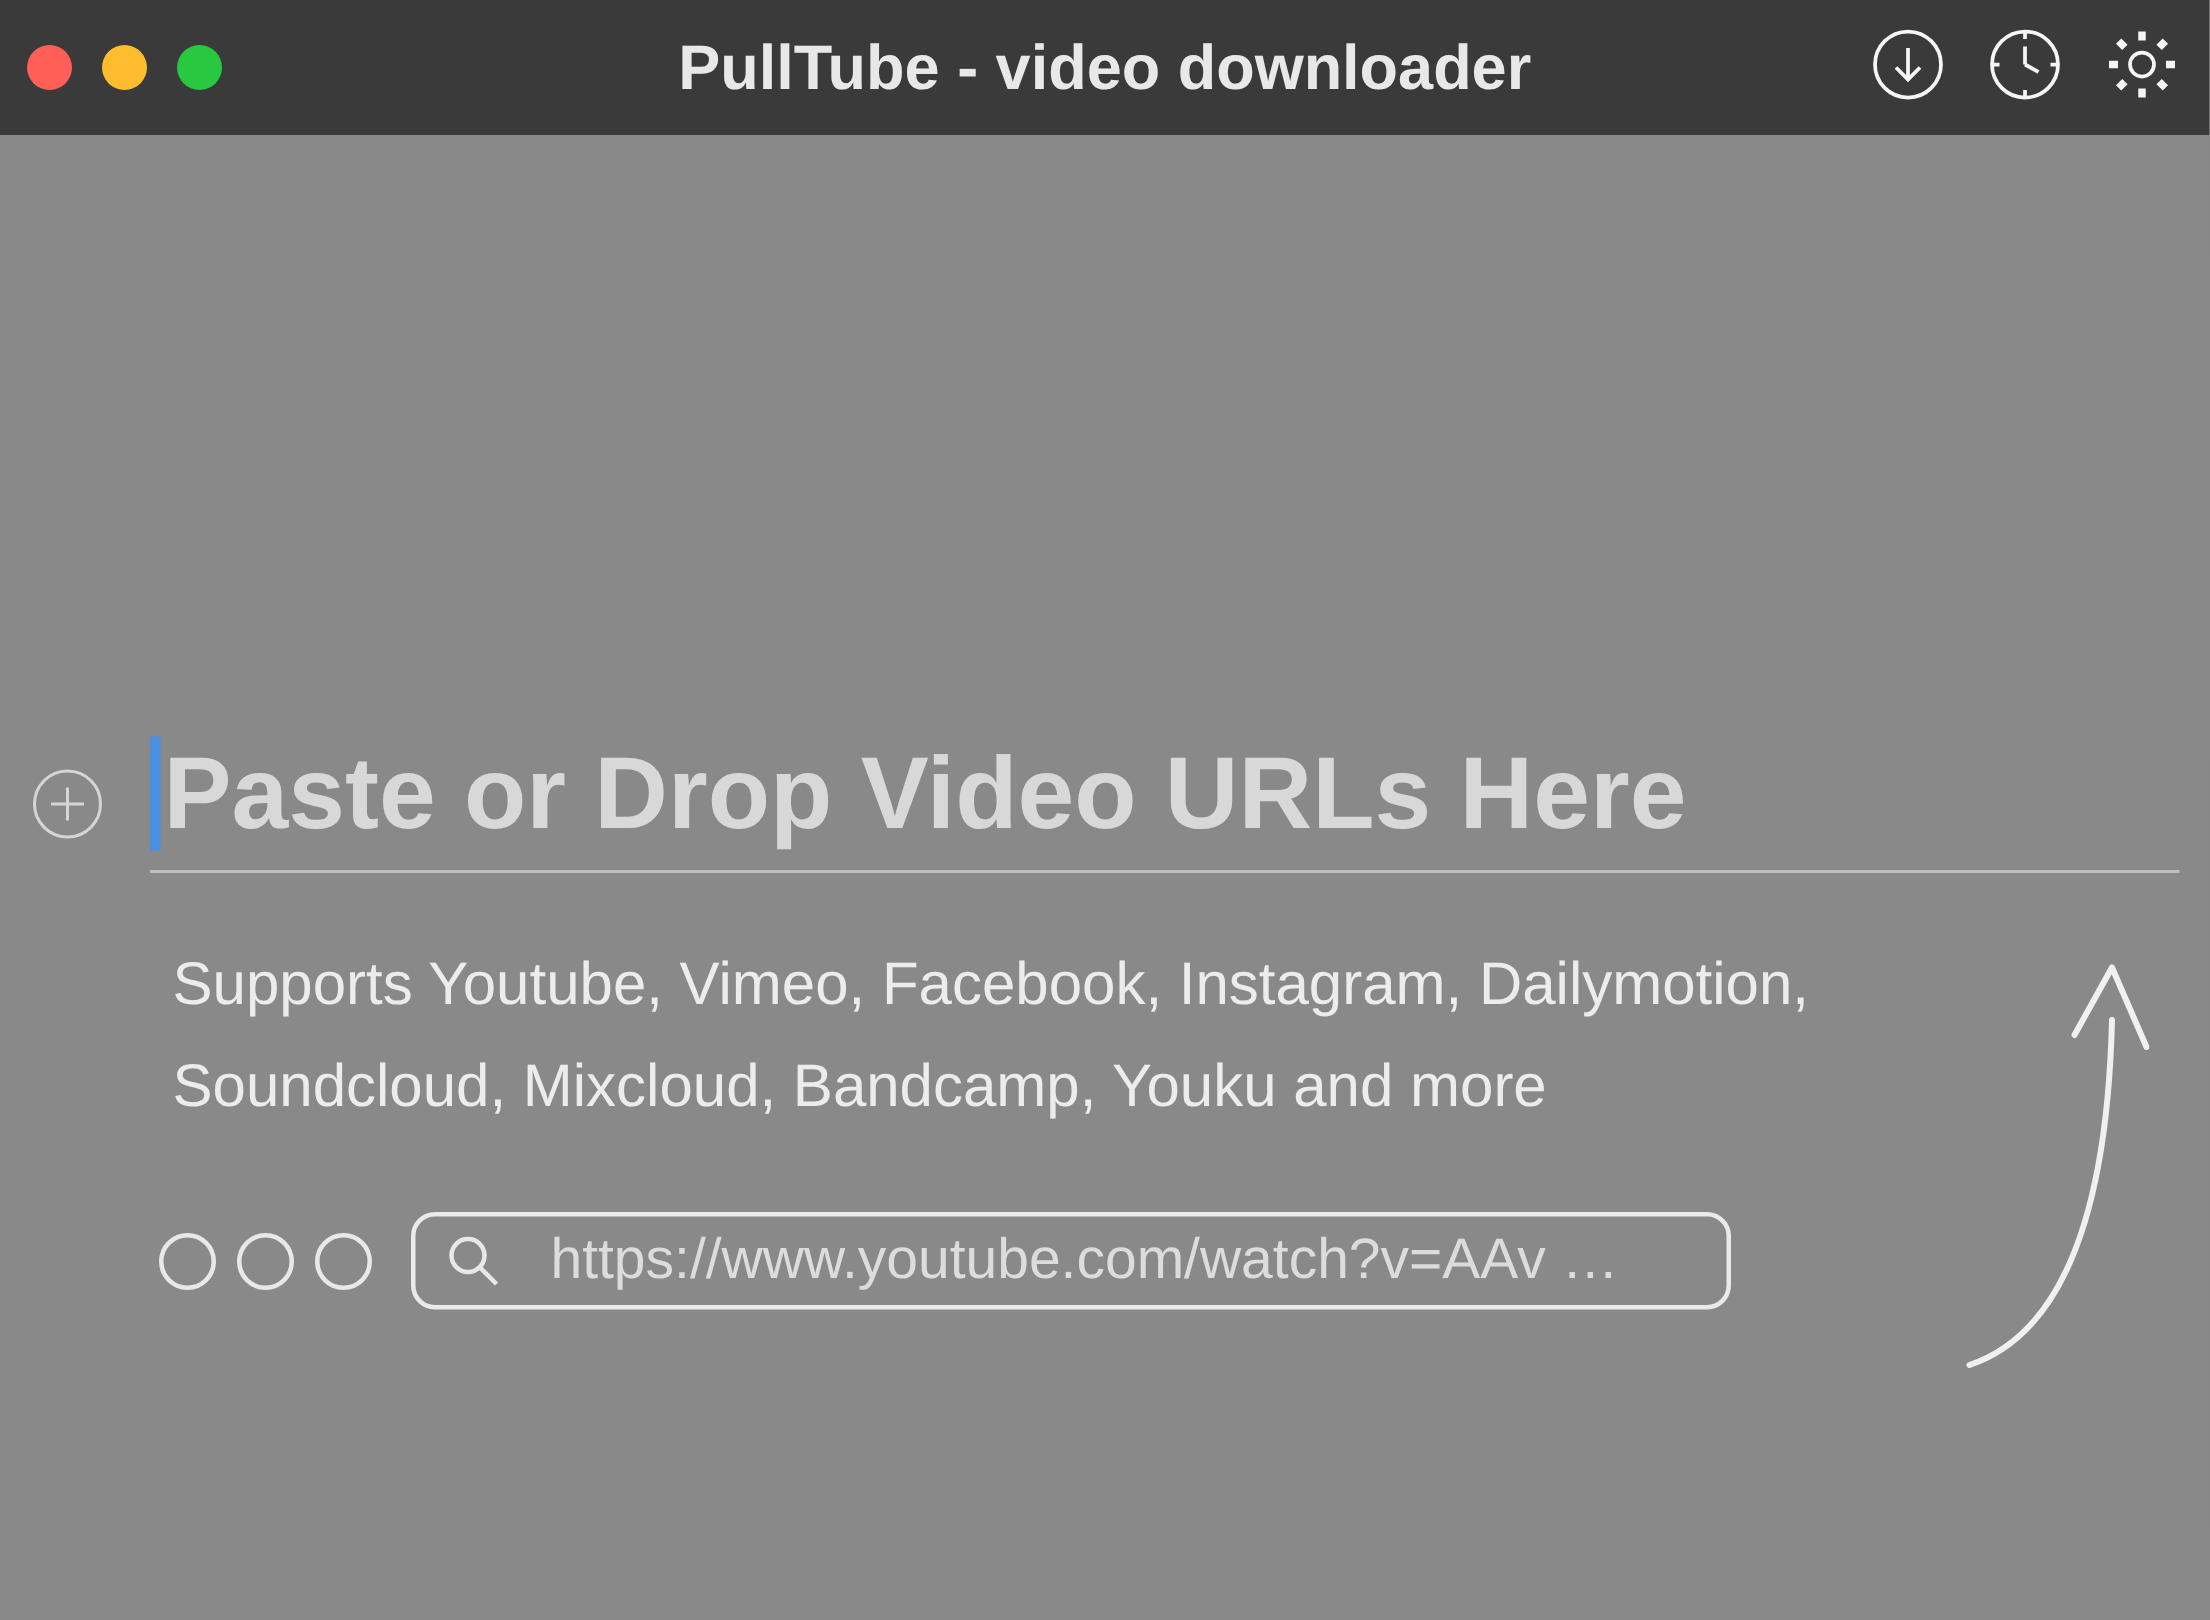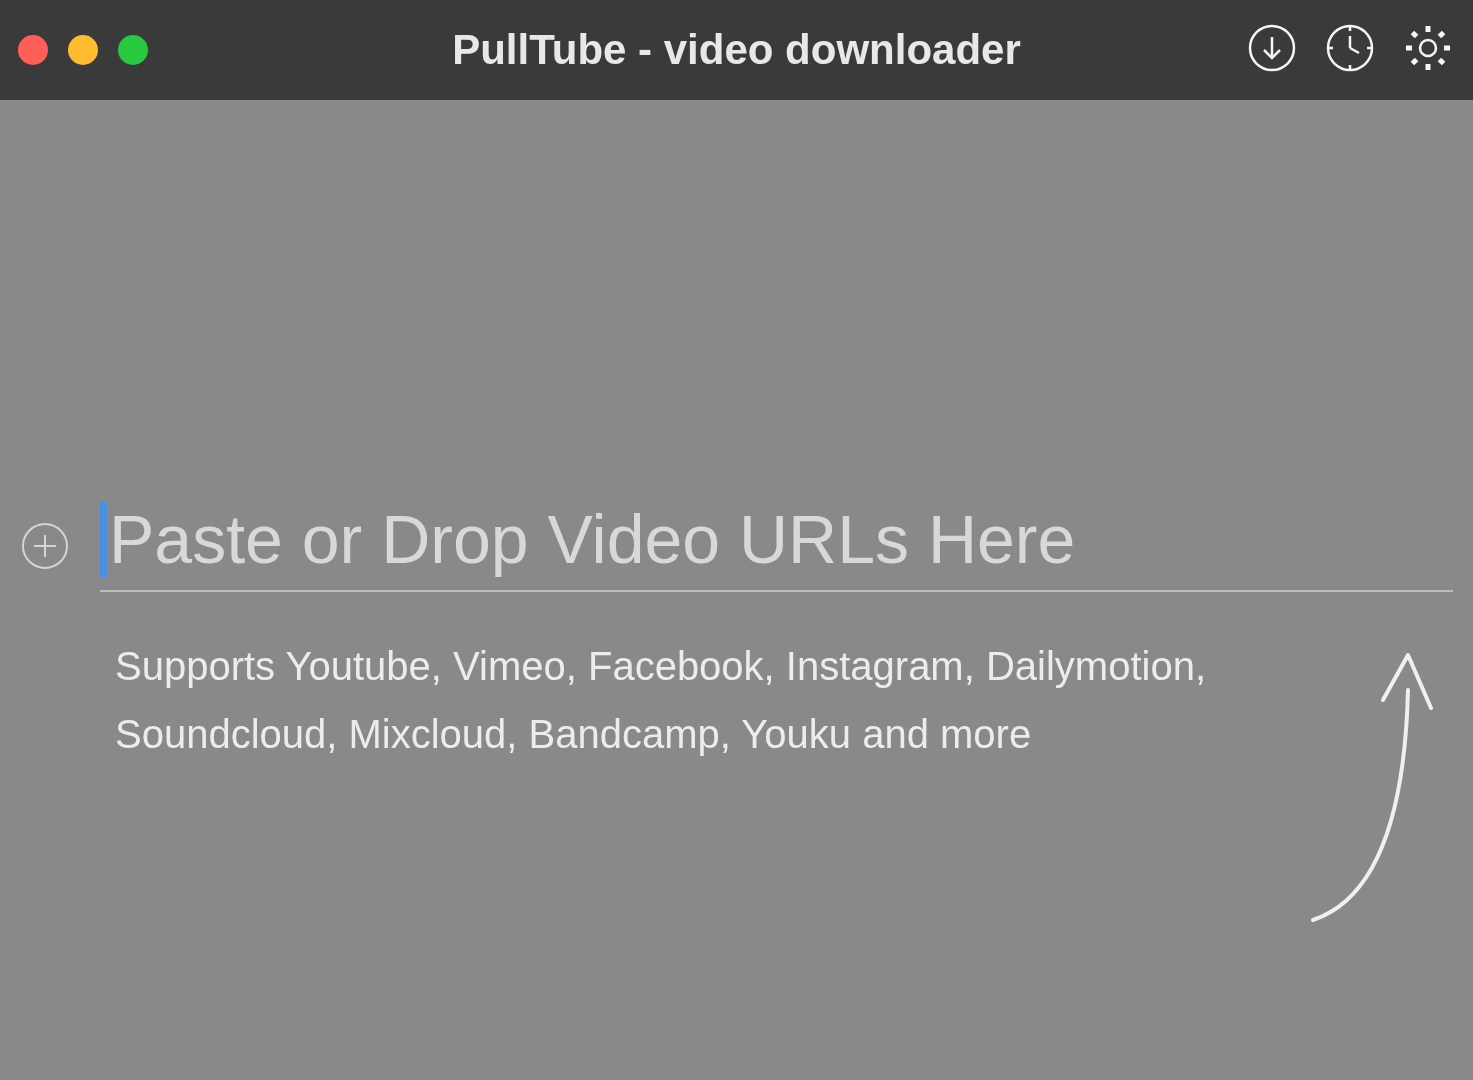--- a/index.html
+++ b/index.html
@@ -17,21 +17,21 @@
     }
     
     .window {
       width: 100%;
       height: 100%;
       display: flex;
       flex-direction: column;
     }
     
     .titlebar {
-      height: 100px;
+      height: 90px;
       background: #3a3a3a;
       display: flex;
       align-items: center;
       padding: 0 18px;
       position: relative;
     }
     
     .traffic-lights {
       display: flex;
       gap: 20px;
@@ -129,21 +129,21 @@
       background: #4a90e2;
       margin-right: 2px;
     }
     
     .url-input {
       flex: 1;
       background: transparent;
       border: none;
       outline: none;
       font-size: 68px;
-      font-weight: 400;
+      font-weight: 700;
       color: #d8d8d8;
       letter-spacing: 0px;
       font-family: inherit;
     }
     
     .url-input::placeholder {
       color: #d8d8d8;
     }
     
     .supports-text {
@@ -288,20 +288,34 @@
           </span>
         </div>
         <div class="url-input-container">
           <div class="cursor"></div>
           <input type="text" class="url-input" placeholder="Paste or Drop Video URLs Here" style="">
         </div>
       </div>
 
       <div class="supports-text">Supports Youtube, Vimeo, Facebook, Instagram, Dailymotion, Soundcloud, Mixcloud, Bandcamp, Youku and more</div>
 
+      <div class="example-row">
+        <div class="circle-icon"></div>
+        <div class="circle-icon"></div>
+        <div class="circle-icon"></div>
+        <div class="example-box">
+          <div class="search-icon">
+            <svg viewBox="0 0 38 38">
+              <circle cx="15" cy="15" r="11"></circle>
+              <line x1="23" y1="23" x2="34" y2="34"></line>
+            </svg>
+          </div>
+          <div class="example-text">https://www.youtube.com/watch?v=AAv …</div>
+        </div>
+      </div>
 
     </div>
 
     <div class="arrow-hint">
       <span>
         <svg viewBox="0 0 140 300">
           <path d="M 20 290 Q 110 260 115 60"></path>
           <polyline points="90,70 115,25 138,78"></polyline>
         </svg>
       </span>

